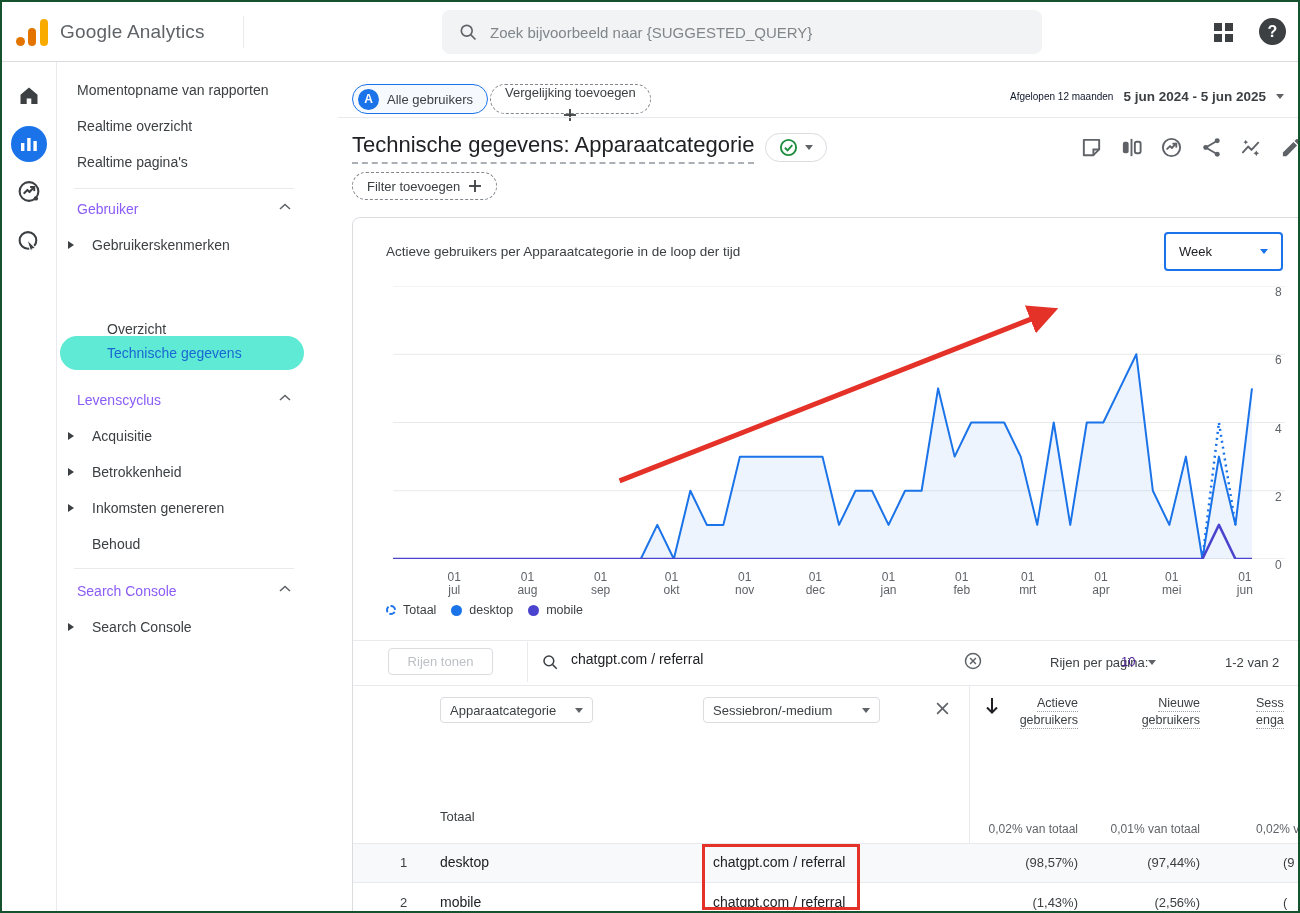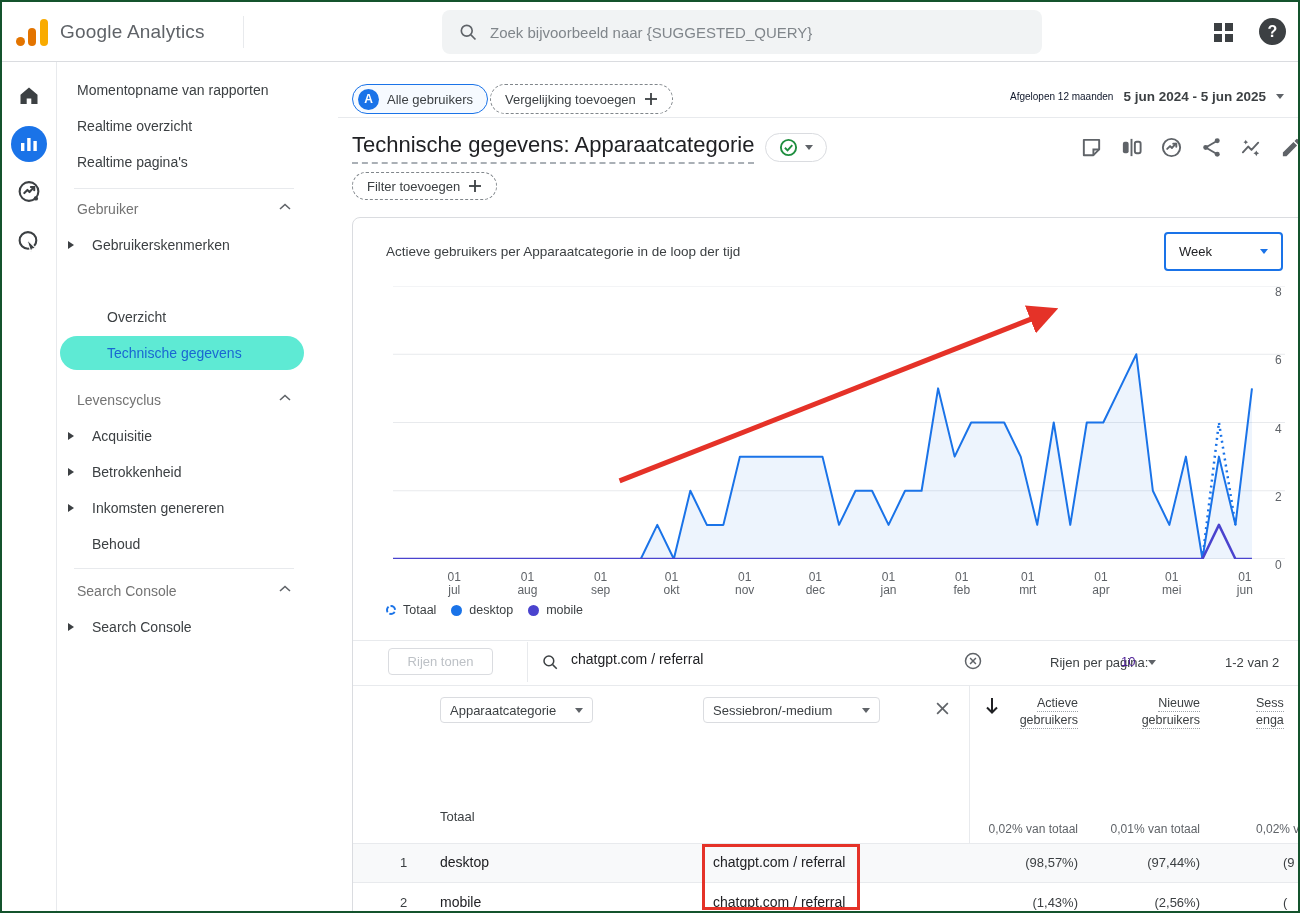--- a/index.html
+++ b/index.html
@@ -12,21 +12,21 @@
   #topbar { position:absolute; left:0; top:0; width:100%; height:60px; background:#fff; border-bottom:1px solid #dadce0; }
   .brand-text { font-size:19px; color:#5f6368; letter-spacing:.2px; }
   #gsearch { position:absolute; left:440px; top:8px; width:600px; height:44px; background:#f1f3f4; border-radius:8px; display:flex; align-items:center; padding:0 16px; gap:12px; }
   #gsearch input { border:none; outline:none; background:transparent; font-size:15px; color:#5f6368; width:100%; font-family:"Liberation Sans",sans-serif; }
   #gsearch input::placeholder { color:#80868b; }
   
   #rail { position:absolute; left:0; top:60px; width:55px; height:853px; border-right:1px solid #e8eaed; background:#fff; }
   .rail-btn { position:absolute; left:50%; transform:translateX(-50%); }
   #nav { position:absolute; left:55px; top:60px; width:265px; height:853px; background:#fff; }
   .nav-item { position:absolute; font-size:14px; color:#3c4043; height:22px; line-height:22px; cursor:pointer; white-space:nowrap; }
-  .nav-head { color:#737373; }
+  .nav-head { color:#8b5cf6; }
   .pill { position:absolute; height:34px; border-radius:17px; }
   .tri-r { width:0; height:0; border-top:4px solid transparent; border-bottom:4px solid transparent; border-left:6px solid #3c4043; display:inline-block; }
   .tri-d { width:0; height:0; border-left:4px solid transparent; border-right:4px solid transparent; border-top:6px solid #3c4043; display:inline-block; }
   .divider-h { position:absolute; height:1px; background:#e8eaed; }
   .divider-v { position:absolute; width:1px; background:#e8eaed; }
   
   .chip { position:absolute; height:30px; border-radius:15px; display:flex; align-items:center; font-size:13px; color:#3c4043; font-weight:500; padding:0 14px; gap:8px; background:#fff; cursor:pointer; }
   .chip.dashed { border:1px dashed #80868b; }
   
   #report-title { position:absolute; left:350px; top:130px; font-size:22px; color:#202124; }
@@ -115,21 +115,21 @@
     <div class="divider-h" style="left:17px; top:126px; width:220px;"></div>
 
     <div class="nav-item nav-head" style="left:20px; top:136px;">Gebruiker</div>
     <span class="ico abs" style="left:222px; top:141px;"><svg width="12" height="8" viewBox="0 0 12 8" fill="none" stroke="#5f6368" stroke-width="1.6">
           <polyline points="1,6 6,1.5 11,6"></polyline>
         </svg></span>
 
     <span class="tri-r abs" style="left:11px; top:179px;"></span>
     <div class="nav-item" style="left:35px; top:172px;">Gebruikerskenmerken</div>
 
-    <div class="nav-item" style="left:50px; top:244px;text-align:right;">Overzicht</div>
+    <div class="nav-item" style="left:50px; top:256px;text-align:right;">Overzicht</div>
     <div class="pill" style="left:3px; top:274px; width:244px; background:#5eead4;">
       <div class="nav-item" style="left:47px; top:6px; color:#1967d2;">Technische gegevens</div>
     </div>
 
     <div class="nav-item nav-head" style="left:20px; top:327px;">Levenscyclus</div>
     <span class="ico abs" style="left:222px; top:332px;"><svg width="12" height="8" viewBox="0 0 12 8" fill="none" stroke="#5f6368" stroke-width="1.6">
           <polyline points="1,6 6,1.5 11,6"></polyline>
         </svg></span>
 
     <span class="tri-r abs" style="left:11px; top:370px;"></span>
@@ -146,21 +146,21 @@
           <polyline points="1,6 6,1.5 11,6"></polyline>
         </svg></span>
     <span class="tri-r abs" style="left:11px; top:561px;"></span>
     <div class="nav-item" style="left:35px; top:554px;">Search Console</div>
   </div>
 
   <div class="chip" style="left:350px; top:82px; border:1px solid #1a73e8; background:#f6faff; padding-left:5px;">
     <span style="width:21px; height:21px; border-radius:50%; background:#1a73e8; color:#fff; font-size:12px; font-weight:bold; display:flex; align-items:center; justify-content:center;">A</span>
     <span>Alle gebruikers</span>
   </div>
-  <div class="chip dashed" style="left:488px; top:82px;">
+  <div class="chip dashed" style="left:488px; top:82px;flex-direction:column;">
     <span>Vergelijking toevoegen</span>
     <span class="ico"><svg width="14" height="14" viewBox="0 0 14 14" stroke="#3c4043" stroke-width="1.8">
           <line x1="7" y1="1" x2="7" y2="13"></line>
           <line x1="1" y1="7" x2="13" y2="7"></line>
         </svg></span>
   </div>
   <div class="abs" style="right:14px; top:87px; display:flex; align-items:center; gap:10px; cursor:pointer;">
     <span style="font-size:10px; font-weight:500; color:#0f172a;">Afgelopen 12 maanden</span>
     <span style="font-size:13.5px; color:#3c4043;font-weight:bold;">5 jun 2024 - 5 jun 2025</span>
     <span class="caret"></span>

